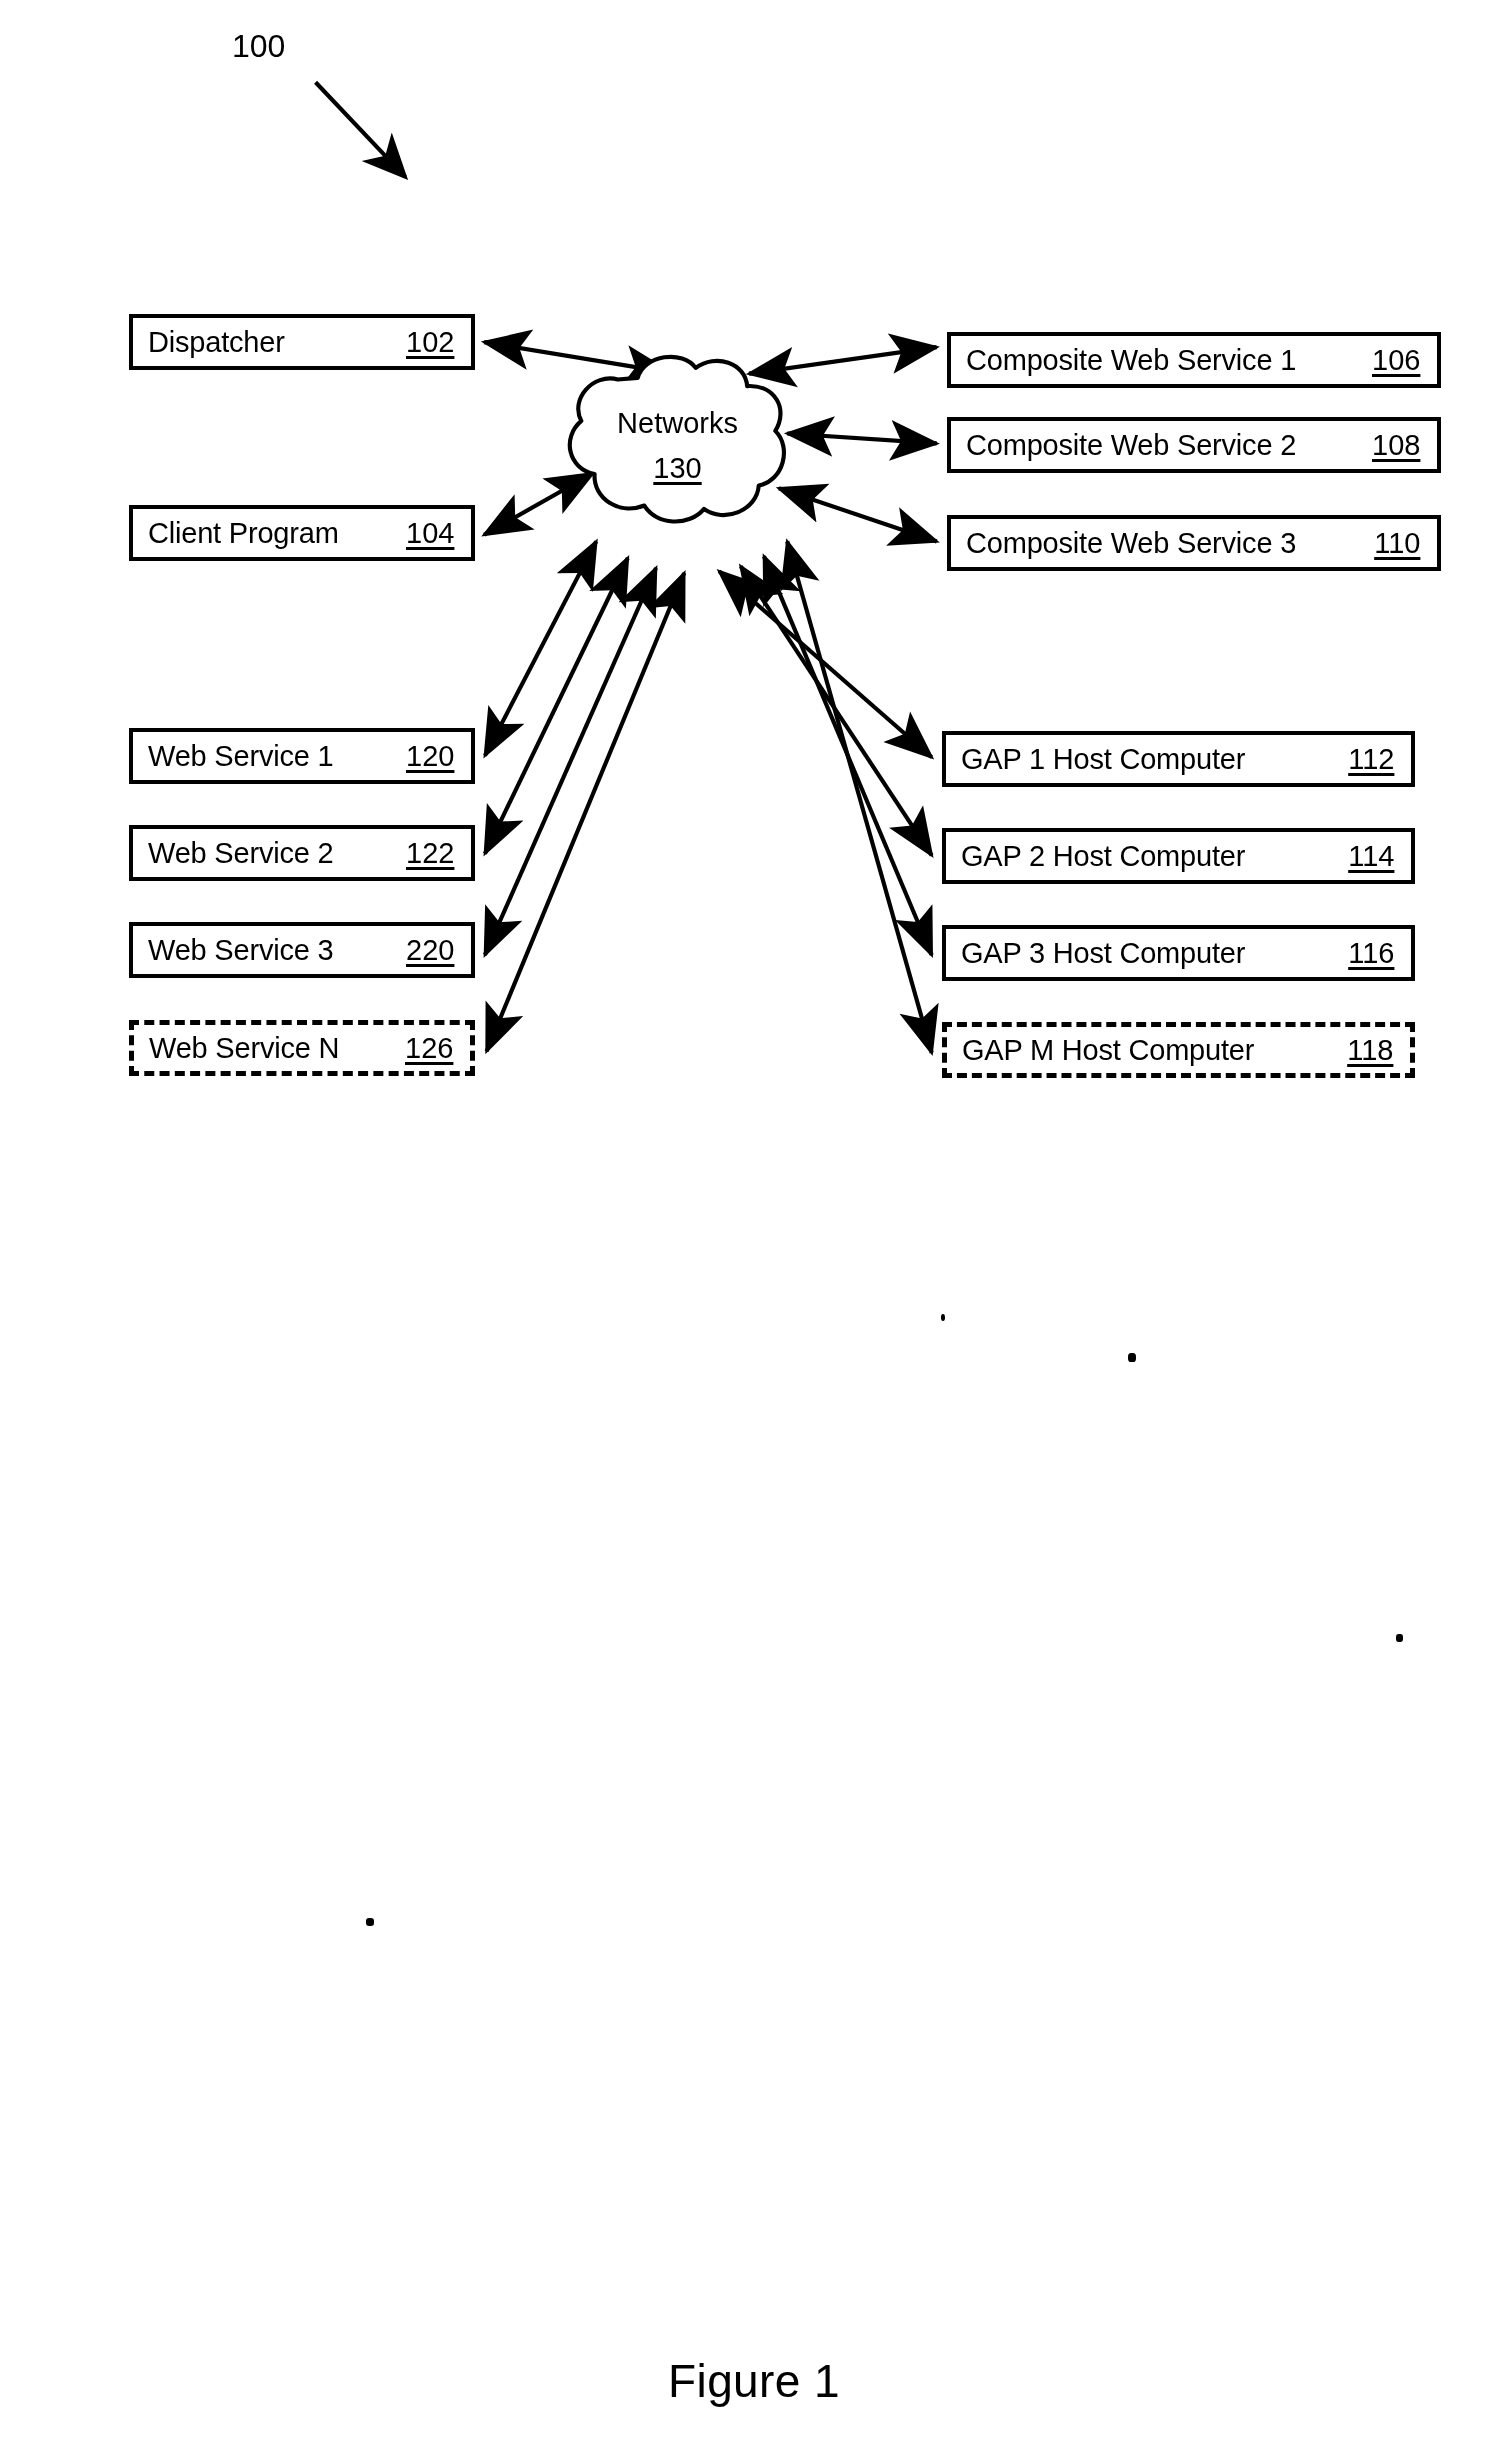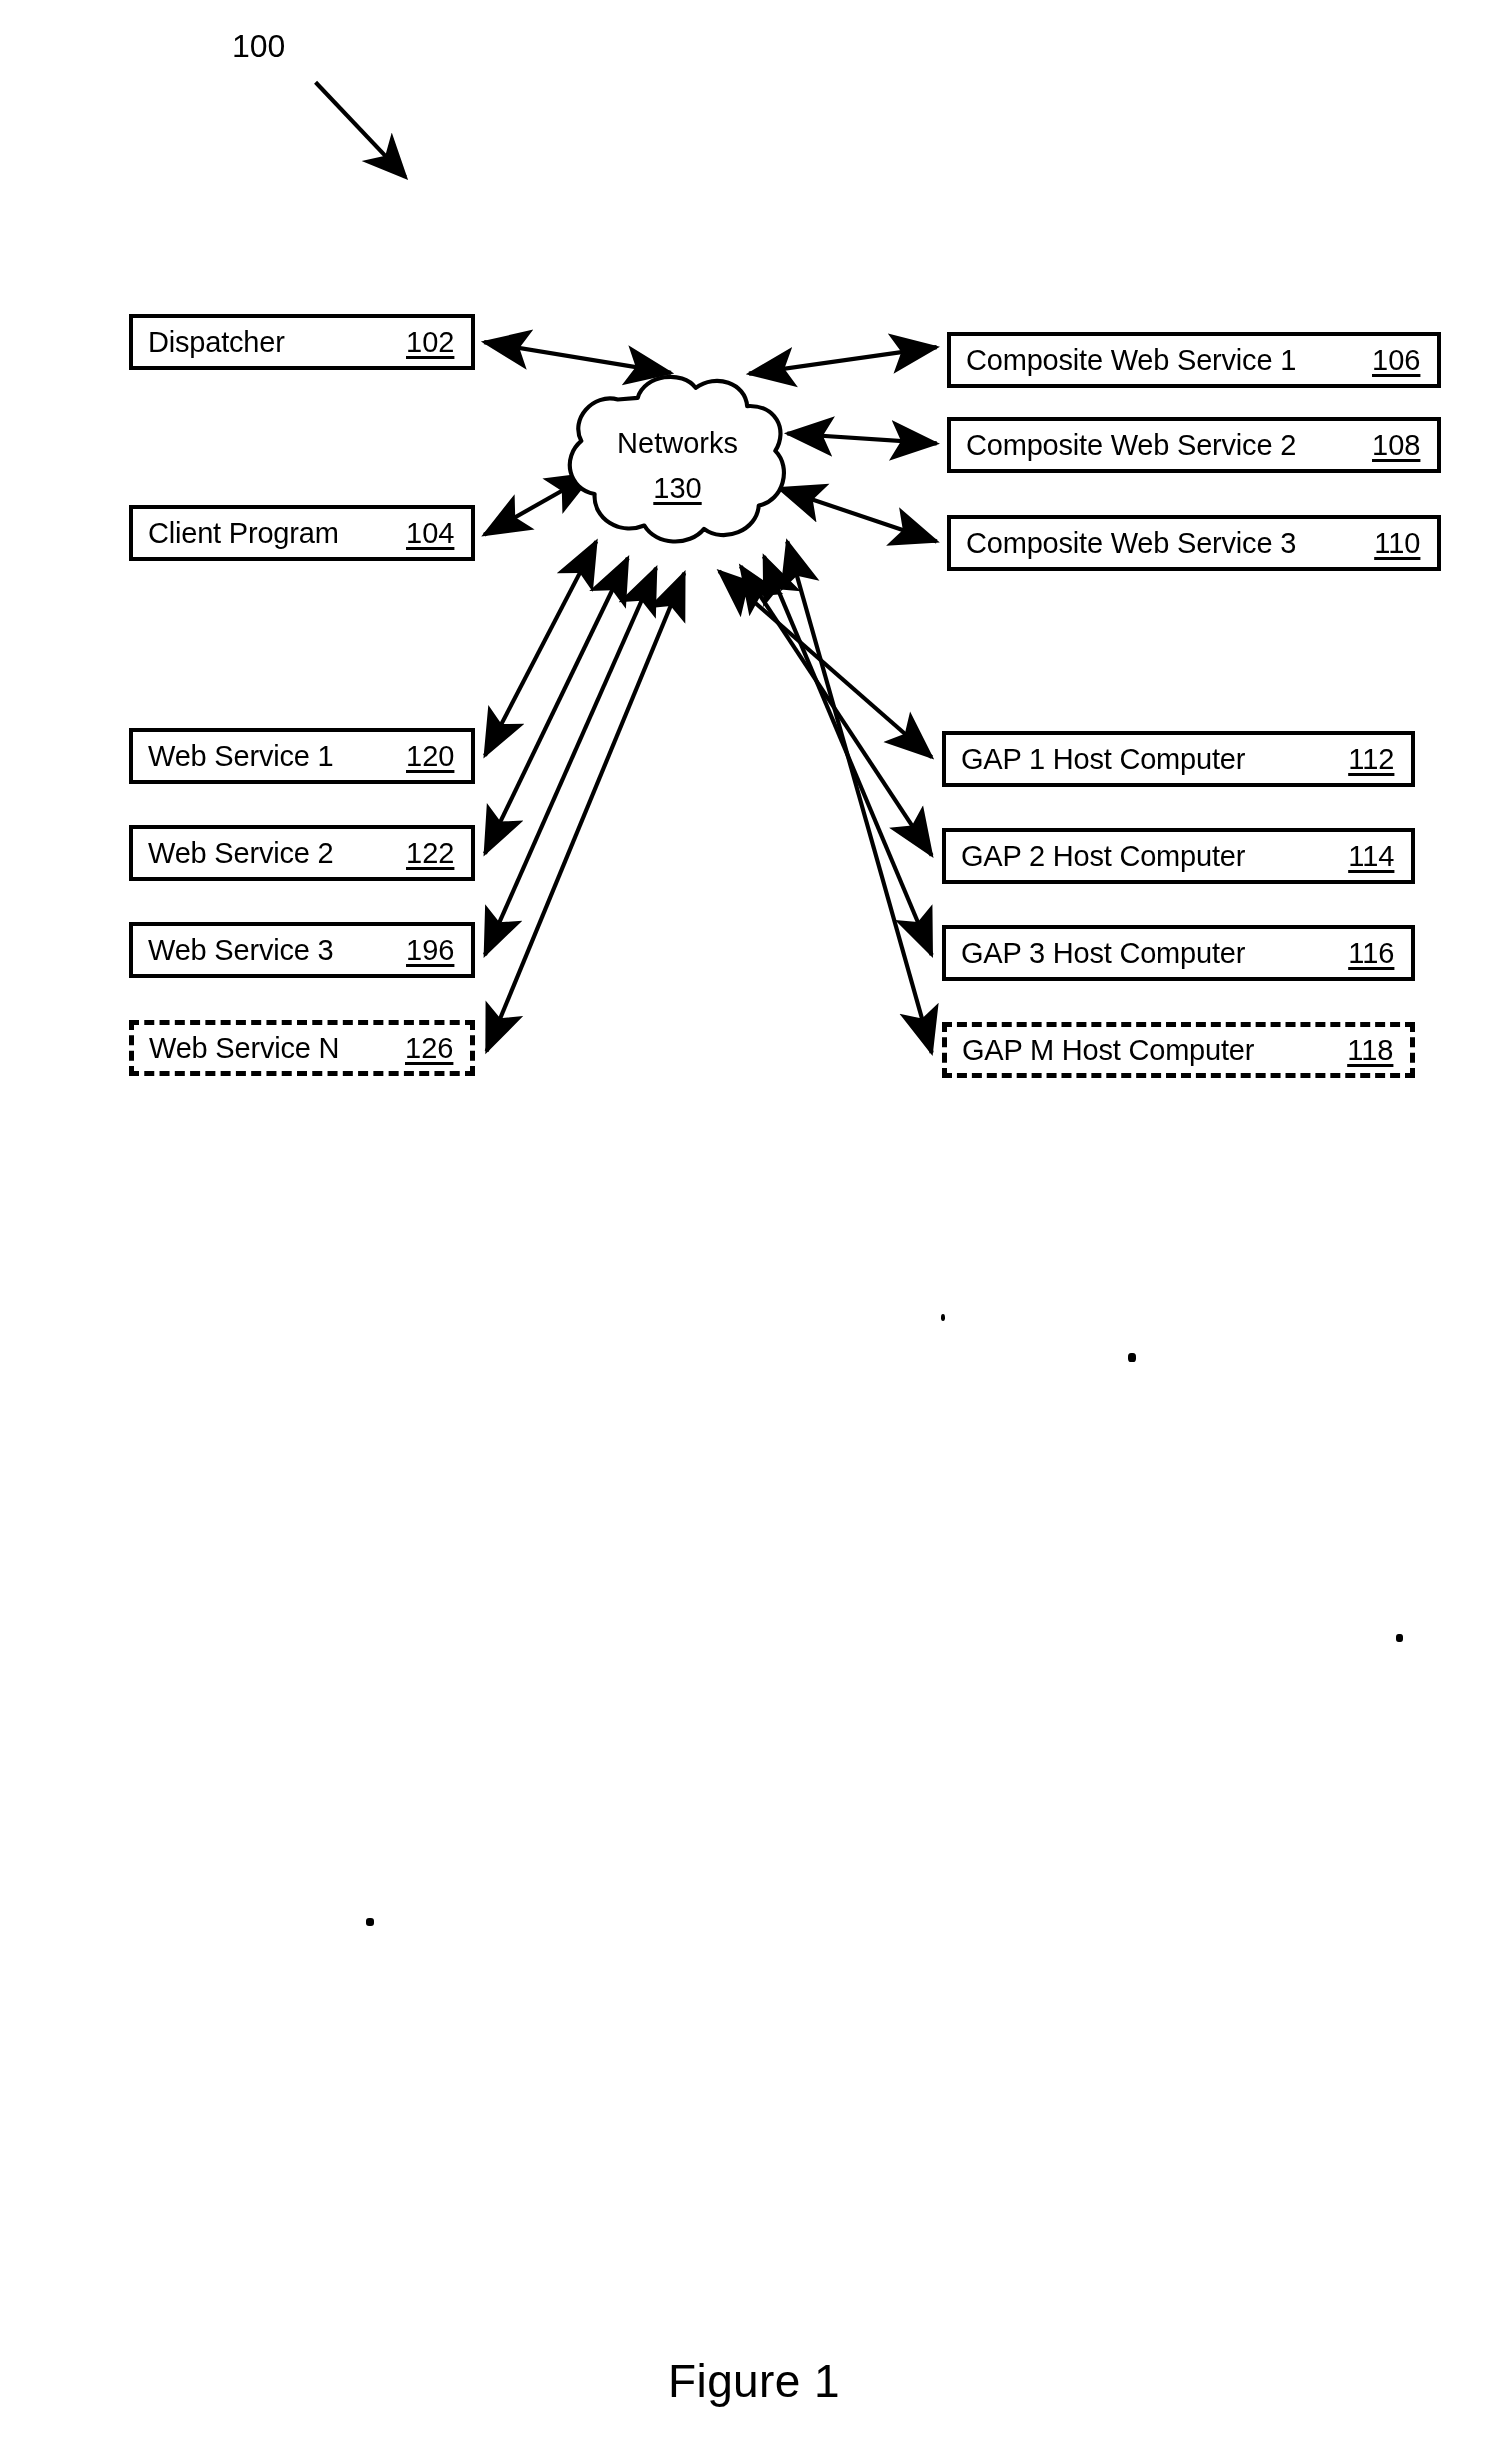--- a/index.html
+++ b/index.html
@@ -47,21 +47,21 @@
     text-decoration: underline;
     text-underline-offset: 4.2px;
     text-decoration-thickness: 2.5px;
     white-space: nowrap;
     padding-right: 3.3px;
   }
   
   #cloud-wrap {
     position: absolute;
     left: 558px;
-    top: 368px;
+    top: 348px;
     width: 239px;
     height: 189px;
   }
   #cloud-wrap svg { display: block; }
   .cloud-text {
     position: absolute;
     left: 0;
     width: 239px;
     text-align: center;
     font-size: 29px;
@@ -233,21 +233,21 @@
     <span class="refnum">120</span>
   </div>
 
   <div class="box" style="left:129px; top:825px; width:346px; height:56px;">
     <span class="label">Web Service 2</span>
     <span class="refnum">122</span>
   </div>
 
   <div class="box" style="left:129px; top:922px; width:346px; height:56px;">
     <span class="label">Web Service 3</span>
-    <span class="refnum">196</span>
+    <span class="refnum">220</span>
   </div>
 
   <div class="box dashed" style="left:129px; top:1020px; width:346px; height:56px;">
     <span class="label">Web Service N</span>
     <span class="refnum">126</span>
   </div>
 
   <div class="box" style="left:942px; top:731px; width:473px; height:56px;">
     <span class="label">GAP 1 Host Computer</span>
     <span class="refnum">112</span>

